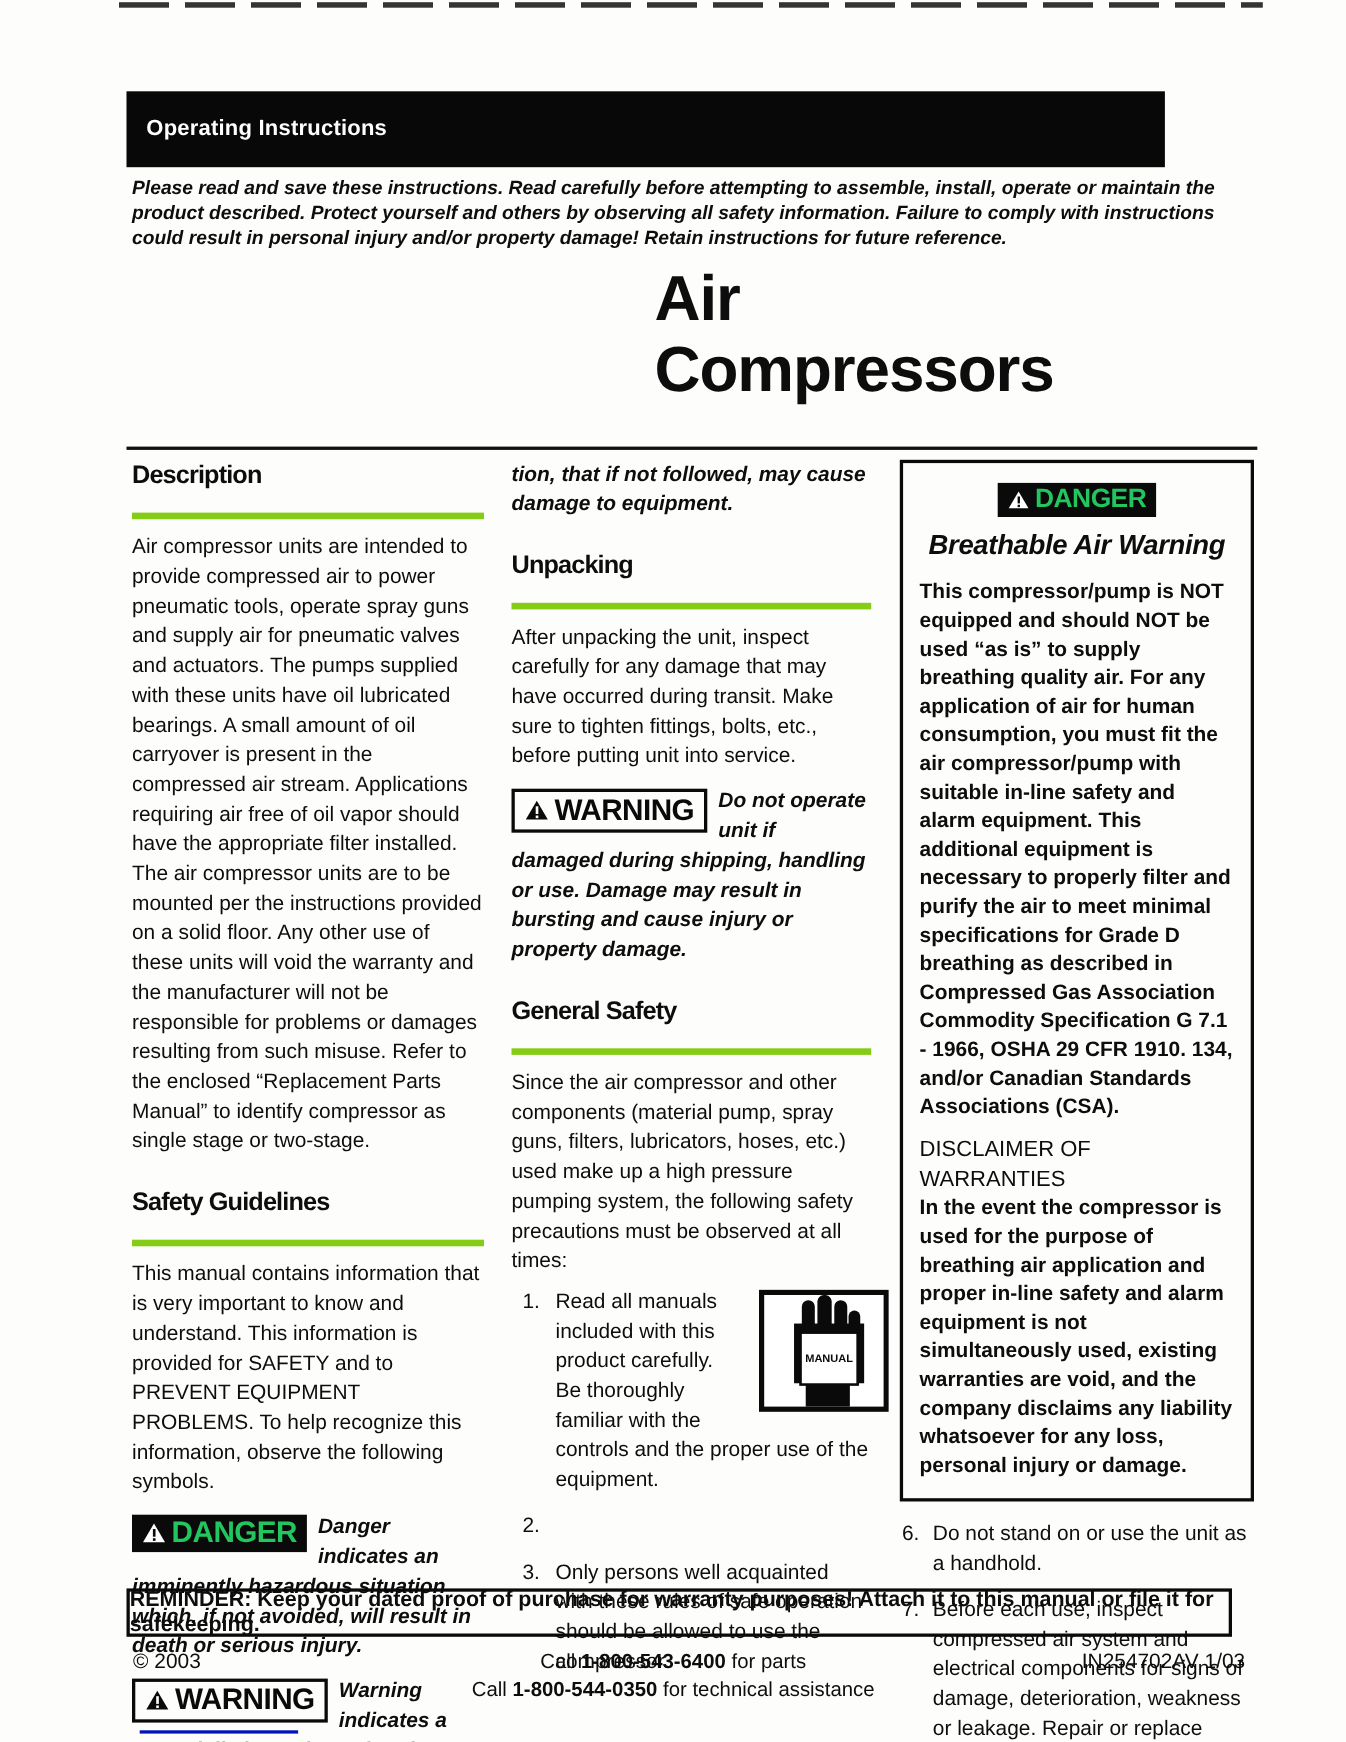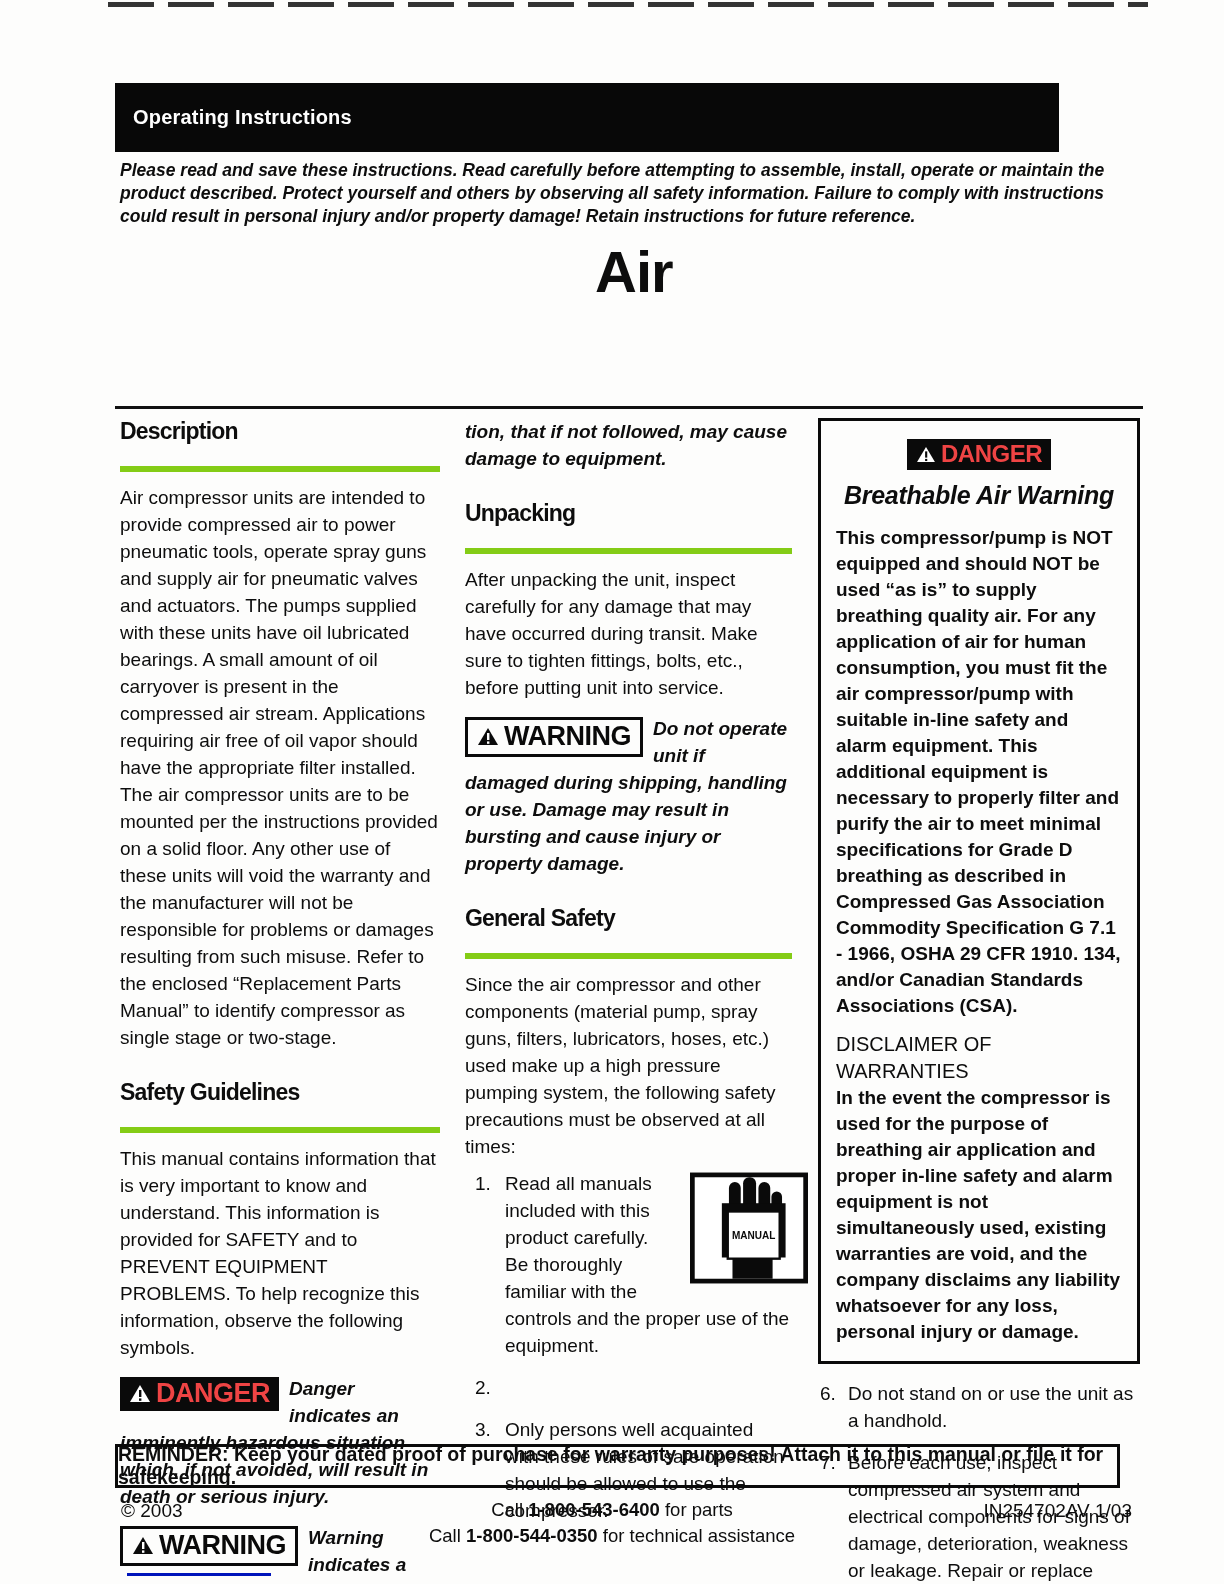--- a/index.html
+++ b/index.html
@@ -53,21 +53,21 @@
 
   .symrow { margin-top:14px; margin-bottom:6px; }
   .symrow::after { content:""; display:block; clear:both; }
   .badge {
     display:inline-flex; align-items:center; gap:5px;
     font-weight:bold; white-space:nowrap;
     font-size:27px; letter-spacing:-.5px;
     padding:3px 9px 4px 9px; line-height:1;
     box-sizing:border-box;
   }
-  .badge.solid { background:#0a0a0a; color:#ef4444; }
+  .badge.solid { background:#0a0a0a; color:#22c55e; }
   .badge.outline { border:3px solid #0a0a0a; color:#0a0a0a; background:transparent; }
   .symrow .badge { float:left; margin:2px 10px 2px 0; }
   .sym-text { font-weight:bold; font-style:italic; font-size:19px; line-height:26px; }
 
   .tri { display:inline-block; }
 
   
   .li { display:flex; margin:0 0 15px 0; }
   .li .num { flex:0 0 30px; margin-left:10px; }
   .col-right .li .num { margin-left:2px; flex-basis:28px; }
@@ -112,20 +112,21 @@
   <div class="top-dashes"></div>
 
   <div class="header-bar">
     <span>Operating Instructions</span>
   </div>
 
   <div class="intro">Please read and save these instructions. Read carefully before attempting to assemble, install, operate or maintain the product described. Protect yourself and others by observing all safety information. Failure to comply with instructions could result in personal injury and/or property damage! Retain instructions for future reference.</div>
 
   <div class="doc-title">
     <div>Air</div>
+    <div>Compressors</div>
   </div>
 
   <div class="content-rule"></div>
 
   <div class="col col-left">
     <h2 class="sec">Description</h2>
     <p class="body">Air compressor units are intended to provide compressed air to power pneumatic tools, operate spray guns and supply air for pneumatic valves and actuators. The pumps supplied with these units have oil lubricated bearings. A small amount of oil carryover is present in the compressed air stream. Applications requiring air free of oil vapor should have the appropriate filter installed. The air compressor units are to be mounted per the instructions provided on a solid floor. Any other use of these units will void the warranty and the manufacturer will not be responsible for problems or damages resulting from such misuse. Refer to the enclosed “Replacement Parts Manual” to identify compressor as single stage or two-stage.</p>
 
     <h2 class="sec later">Safety Guidelines</h2>
     <p class="body">This manual contains information that is very important to know and understand. This information is provided for SAFETY and to PREVENT EQUIPMENT PROBLEMS. To help recognize this information, observe the following symbols.</p>

